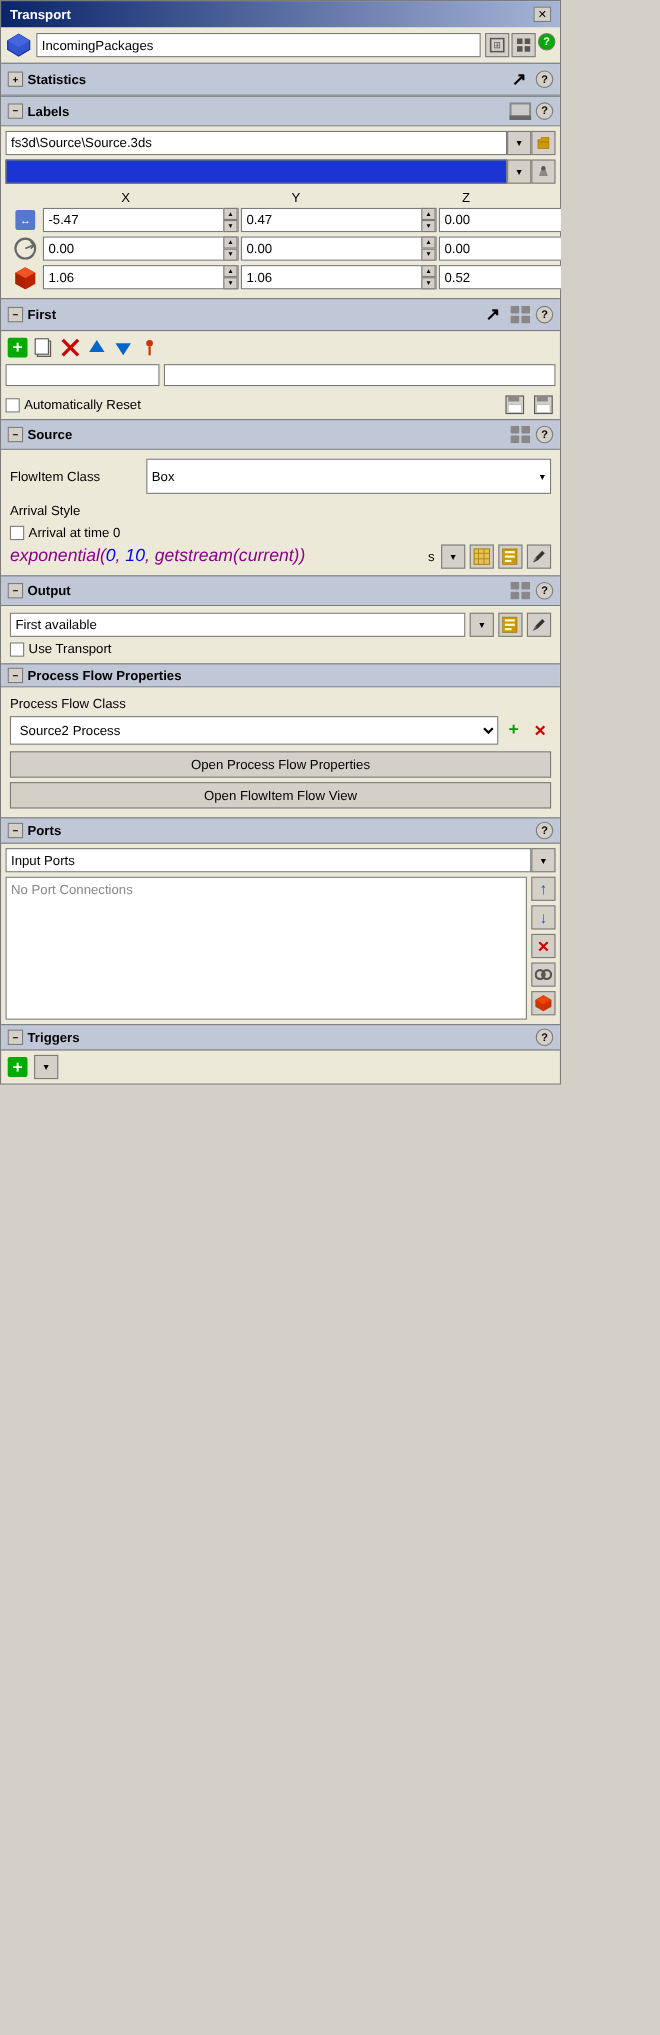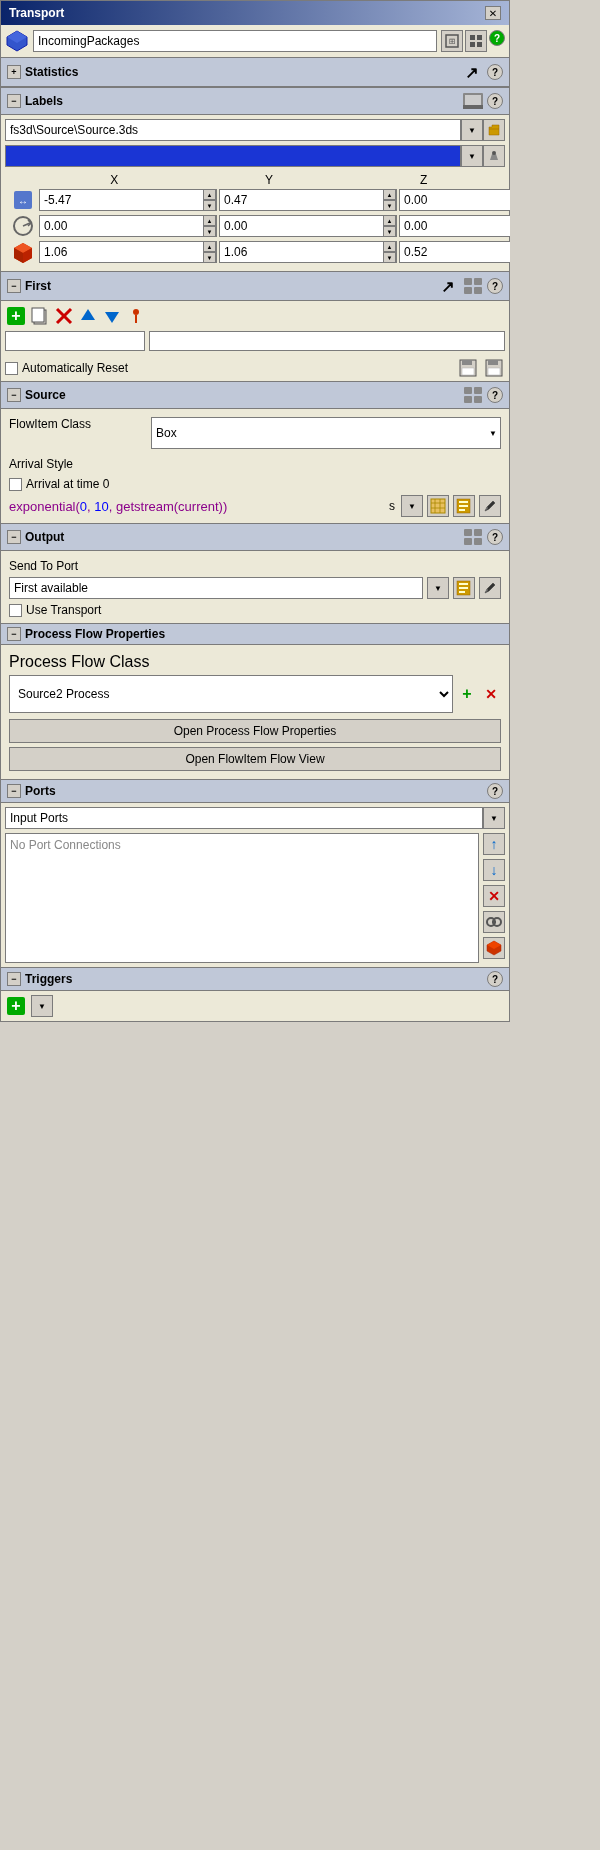--- a/index.html
+++ b/index.html
@@ -210,23 +210,23 @@
       width: 22px;
       height: 22px;
       display: flex;
       align-items: center;
       justify-content: center;
       cursor: pointer;
     }
     
     .field-row {
       display: flex;
-      align-items: flex-start;
+      align-items: center;
       padding: 4px 4px;
-      gap: 22px;
+      gap: 4px;
     }
     .field-label {
       width: 120px;
       font-size: 12px;
       flex-shrink: 0;
     }
     .field-select {
       flex: 1;
       height: 32px;
       border: 1px solid #7b7b7b;
@@ -260,22 +260,23 @@
       font-size: 12px;
     }
     .formula-row {
       display: flex;
       align-items: center;
       padding: 2px 4px;
       gap: 4px;
     }
     .formula-text {
       color: #8b008b;
-      font-size: 13px;
-      flex: 1;
+      font-size: 16px;
+      flex: 1;
+      font-style: italic;
     }
     .formula-unit {
       font-size: 12px;
       margin-right: 2px;
     }
     .dropdown-btn {
       width: 22px;
       height: 22px;
       border: 1px solid #7b7b7b;
       background: #d4d0c8;
@@ -306,31 +307,31 @@
     }
     .transport-row {
       display: flex;
       align-items: center;
       padding: 2px 4px;
       gap: 4px;
     }
     
     .pf-label {
       padding: 4px 4px 2px 4px;
-      font-size: 16px;
+      font-size: 12px;
     }
     .pf-select-row {
       display: flex;
       align-items: center;
       padding: 2px 4px;
       gap: 4px;
     }
     .pf-select {
       flex: 1;
-      height: 38px;
+      height: 26px;
       border: 1px solid #7b7b7b;
       background: white;
       font-size: 12px;
       padding: 0 4px;
     }
     .green-plus-btn {
       width: 20px;
       height: 20px;
       border: none;
       background: none;
@@ -826,21 +827,20 @@
       <svg width="18" height="16" viewBox="0 0 18 16">
         <rect x="0" y="0" width="8" height="7" fill="#888" rx="1"></rect>
         <rect x="10" y="0" width="8" height="7" fill="#888" rx="1"></rect>
         <rect x="0" y="9" width="8" height="7" fill="#888" rx="1"></rect>
         <rect x="10" y="9" width="8" height="7" fill="#888" rx="1"></rect>
       </svg>
     </div>
     <div class="help-btn">?</div>
   </div>
   <div class="section-content" style="padding:4px;">
-    <div class="send-to-port-label">Send To Port</div>
     <div class="send-to-port-row">
       <input class="send-select" type="text" style="flex: 1 1 0%; height: 22px; border: 1px solid rgb(123, 123, 123); background: white; font-size: 12px; padding: 0px 4px;" value="First available">
       <div class="dropdown-btn">▼</div>
       <div class="icon-btn">
         <svg width="16" height="16" viewBox="0 0 16 16">
           <rect x="1" y="1" width="13" height="14" fill="#cc9900" stroke="#996600" stroke-width="0.5"></rect>
           <rect x="3" y="3" width="9" height="2" fill="#ffffcc"></rect>
           <rect x="3" y="7" width="9" height="2" fill="#ffffcc"></rect>
           <rect x="3" y="11" width="6" height="2" fill="#ffffcc"></rect>
         </svg>

